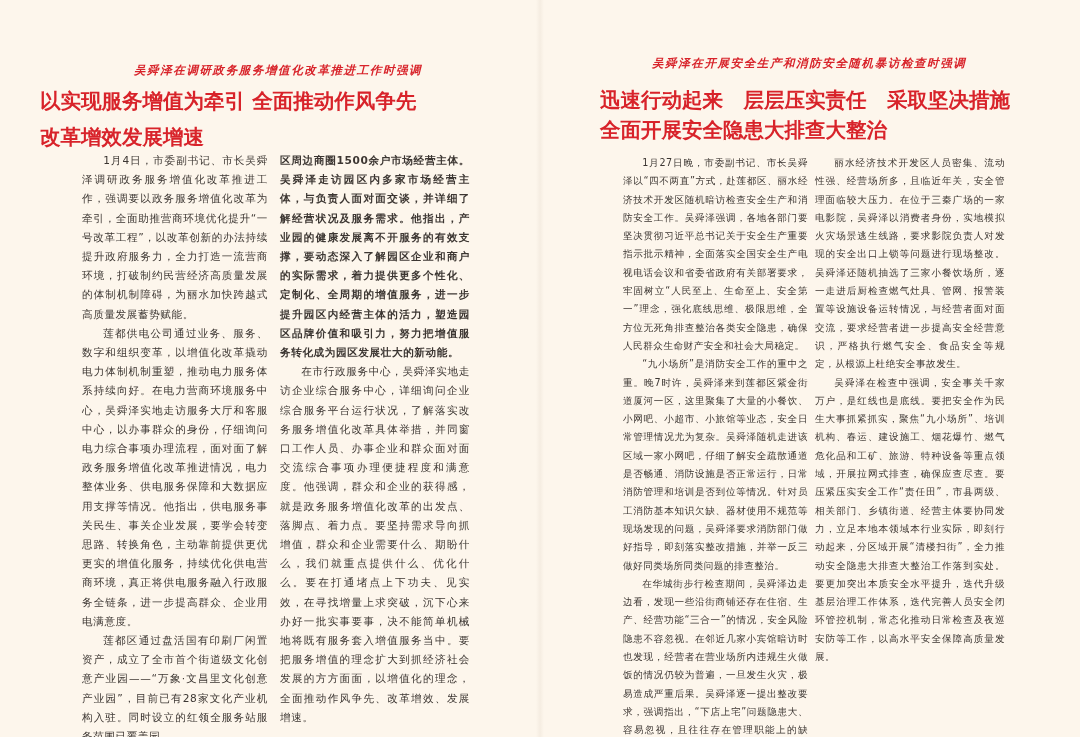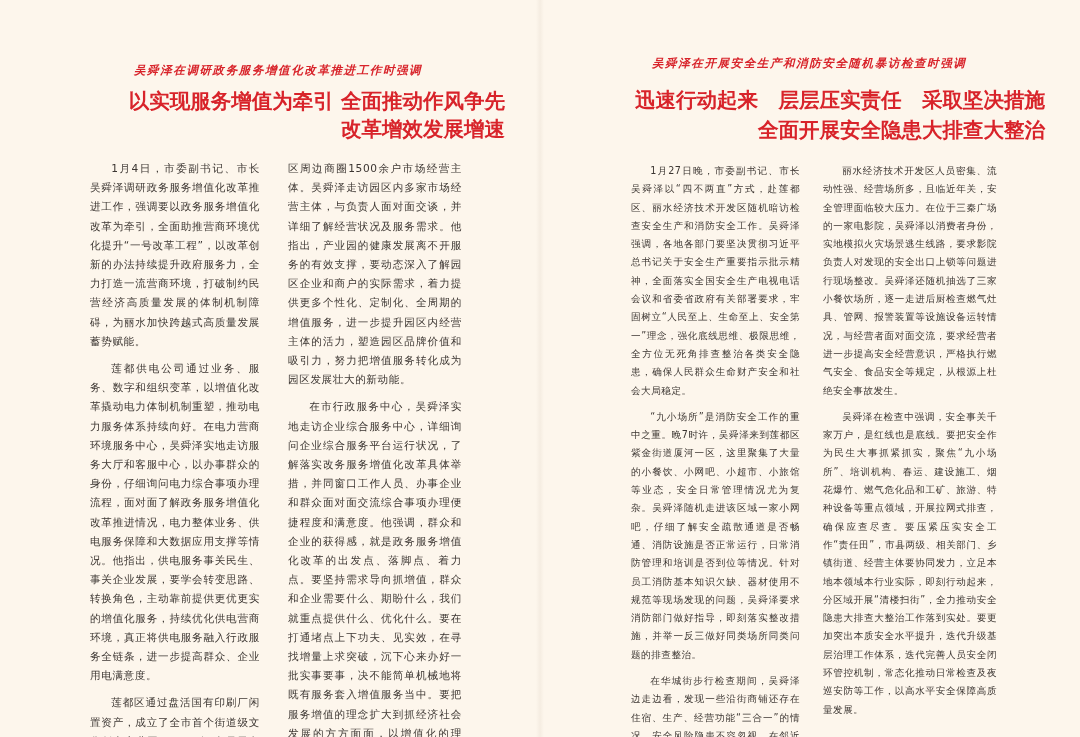--- a/index.html
+++ b/index.html
@@ -17,36 +17,36 @@
     position:absolute; left:536px; top:0; width:8px; height:737px;
     background:linear-gradient(to right, rgba(0,0,0,0) 0%, rgba(120,90,60,0.06) 50%, rgba(0,0,0,0) 100%);
   }
   .kicker {
     position:absolute; color:#d8232a; font-style:italic; font-weight:bold;
     font-family:"DejaVu Serif", serif; font-size:11.5px; letter-spacing:1.6px;
     white-space:nowrap;
   }
   .headline {
     position:absolute; color:#d8232a; font-weight:bold;
-    font-family:"DejaVu Serif", serif; text-align:right; white-space:nowrap;
+    font-family:"DejaVu Serif", serif; text-align:left; white-space:nowrap;
   }
   .col {
     position:absolute; font-size:10.6px; line-height:19.2px;
     letter-spacing:0.6px; color:#3c3632; text-align:justify;
   }
-  .col p { margin:8px; text-indent:2em; }
-  .col p.cont { text-indent:0; }
+  .col p { margin:0; text-indent:2em; }
+  .col p.cont { text-indent:0;font-weight:bold; }
 </style>
 </head>
 <body>
 
 <div class="page left">
   <div class="kicker" style="left:134px; top:63px;">吴舜泽在调研政务服务增值化改革推进工作时强调</div>
   <div class="headline" style="left:40px; width:465px; top:88px; font-size:20.5px; line-height:27px;">以实现服务增值为牵引 全面推动作风争先</div>
-  <div class="headline" style="left:40px; width:465px; top:116px; font-size:20.5px; line-height:27px;">改革增效发展增速</div>
+  <div class="headline" style="left:40px; width:465px; top:124px; font-size:20.5px; line-height:27px;">改革增效发展增速</div>
 
   <div class="col" style="left:82px; top:151px; width:186px;">
     <p>1月4日，市委副书记、市长吴舜泽调研政务服务增值化改革推进工作，强调要以政务服务增值化改革为牵引，全面助推营商环境优化提升“一号改革工程”，以改革创新的办法持续提升政府服务力，全力打造一流营商环境，打破制约民营经济高质量发展的体制机制障碍，为丽水加快跨越式高质量发展蓄势赋能。</p>
     <p>莲都供电公司通过业务、服务、数字和组织变革，以增值化改革撬动电力体制机制重塑，推动电力服务体系持续向好。在电力营商环境服务中心，吴舜泽实地走访服务大厅和客服中心，以办事群众的身份，仔细询问电力综合事项办理流程，面对面了解政务服务增值化改革推进情况，电力整体业务、供电服务保障和大数据应用支撑等情况。他指出，供电服务事关民生、事关企业发展，要学会转变思路、转换角色，主动靠前提供更优更实的增值化服务，持续优化供电营商环境，真正将供电服务融入行政服务全链条，进一步提高群众、企业用电满意度。</p>
     <p>莲都区通过盘活国有印刷厂闲置资产，成立了全市首个街道级文化创意产业园——“万象·文昌里文化创意产业园”，目前已有28家文化产业机构入驻。同时设立的红领全服务站服务范围已覆盖园</p>
   </div>
 
   <div class="col" style="left:280px; top:151px; width:190px;">
     <p class="cont">区周边商圈1500余户市场经营主体。吴舜泽走访园区内多家市场经营主体，与负责人面对面交谈，并详细了解经营状况及服务需求。他指出，产业园的健康发展离不开服务的有效支撑，要动态深入了解园区企业和商户的实际需求，着力提供更多个性化、定制化、全周期的增值服务，进一步提升园区内经营主体的活力，塑造园区品牌价值和吸引力，努力把增值服务转化成为园区发展壮大的新动能。</p>
     <p>在市行政服务中心，吴舜泽实地走访企业综合服务中心，详细询问企业综合服务平台运行状况，了解落实改务服务增值化改革具体举措，并同窗口工作人员、办事企业和群众面对面交流综合事项办理便捷程度和满意度。他强调，群众和企业的获得感，就是政务服务增值化改革的出发点、落脚点、着力点。要坚持需求导向抓增值，群众和企业需要什么、期盼什么，我们就重点提供什么、优化什么。要在打通堵点上下功夫、见实效，在寻找增量上求突破，沉下心来办好一批实事要事，决不能简单机械地将既有服务套入增值服务当中。要把服务增值的理念扩大到抓经济社会发展的方方面面，以增值化的理念，全面推动作风争先、改革增效、发展增速。</p>

